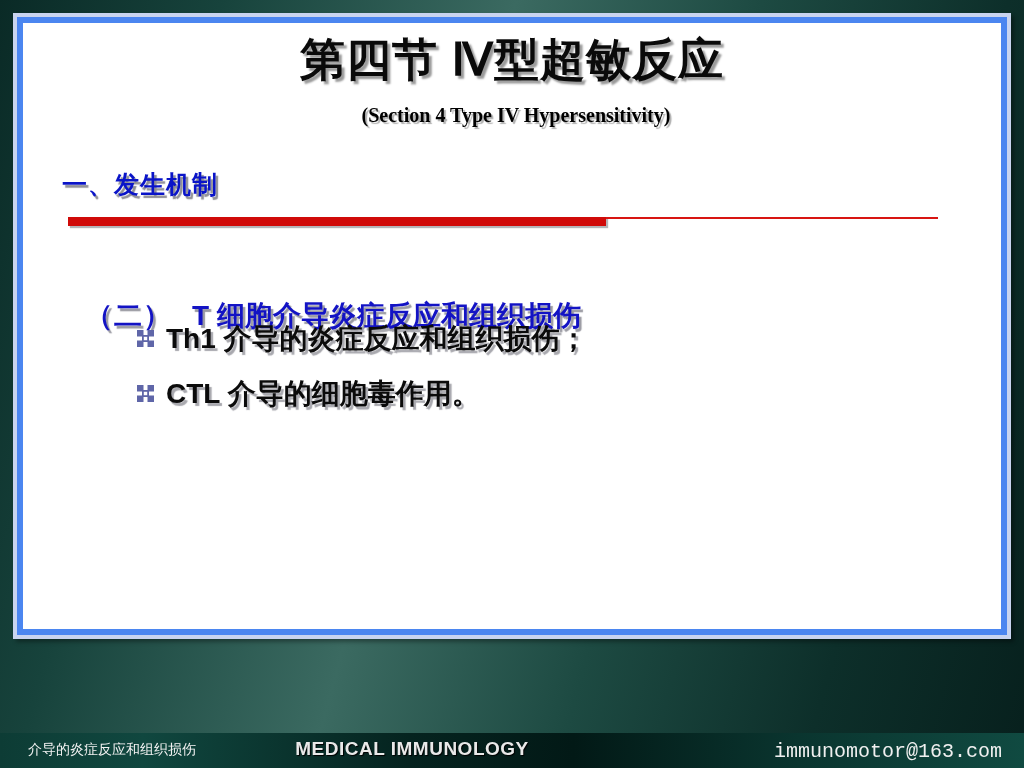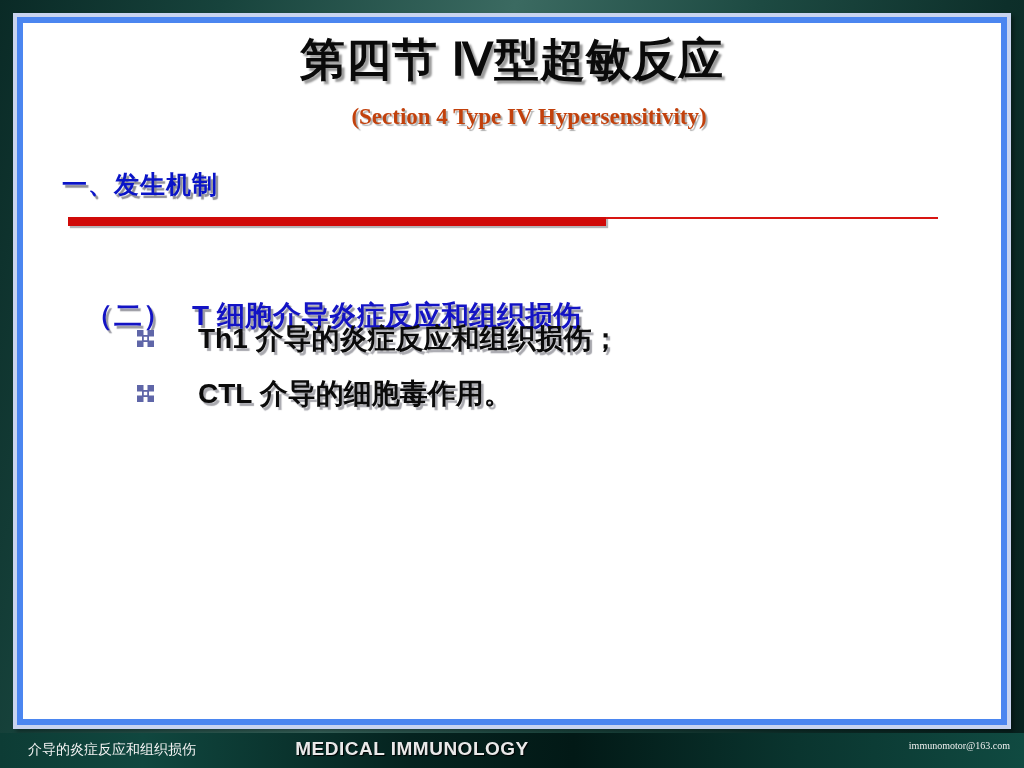--- a/index.html
+++ b/index.html
@@ -19,21 +19,21 @@
     box-sizing: border-box;
     background: linear-gradient(105deg, #0a2a26 0%, #17433c 18%, #3b6a61 42%, #1d4a42 62%, #0d2f2a 82%, #07201d 100%);
   }
 
   
   #frame-outer {
     position: absolute;
     left: 13px;
     top: 13px;
     width: 998px;
-    height: 716px;
+    height: 626px;
     box-sizing: border-box;
     background: #c9d4ef;
     box-shadow: 3px 3px 4px rgba(0,0,0,0.35);
   }
   
   #frame-blue {
     position: absolute;
     left: 4px;
     top: 4px;
     right: 4px;
@@ -63,28 +63,28 @@
     font-size: 45px;
     font-weight: bold;
     letter-spacing: 1px;
     color: #0a0a0a;
     text-shadow: 3px 3px 2px #9a9a9a;
     line-height: 1.05;
     white-space: nowrap;
   }
   #title-en {
     position: absolute;
-    left: 17px;
+    left: 4px;
     top: 81px;
     width: 100%;
     text-align: center;
     font-family: "Liberation Serif", serif;
-    font-size: 23px;
-    font-weight: bold;
-    color: #c2410c;
+    font-size: 20px;
+    font-weight: bold;
+    color: #000000;
     text-shadow: 2px 2px 1px #b0b0b0;
     white-space: nowrap;
   }
 
   
   #sec-heading {
     position: absolute;
     left: 39px;
     top: 145px;
     font-size: 25px;
@@ -131,21 +131,20 @@
   
   #bullets {
     position: absolute;
     left: 114px;
     top: 298px;
   }
   .bullet-row {
     display: flex;
     align-items: flex-start;
     height: 55px;
-    gap: 32px;
   }
   .bullet-mark {
     position: relative;
     width: 17px;
     height: 17px;
     flex: 0 0 17px;
     margin-top: 9px;
     margin-right: 12px;
   }
   .bullet-mark svg { display: block; }
@@ -185,24 +184,24 @@
     font-weight: bold;
     font-style: italic;
     letter-spacing: 0.5px;
     color: #e9e9e9;
     text-shadow: 1px 1px 1px #000;
     white-space: nowrap;
   }
   #footer-center span { font-style: normal; }
   #footer-right {
     position: absolute;
-    right: 14px;
+    right: 22px;
     top: 7px;
-    font-family: Liberation Serif, serif;
-    font-size: 10px;
+    font-family: Liberation Mono, monospace;
+    font-size: 20px;
     color: #f0f0f0;
     white-space: nowrap;
   }
 </style>
 </head>
 <body>
 
 <div id="slide">
 
   <div id="frame-outer">

